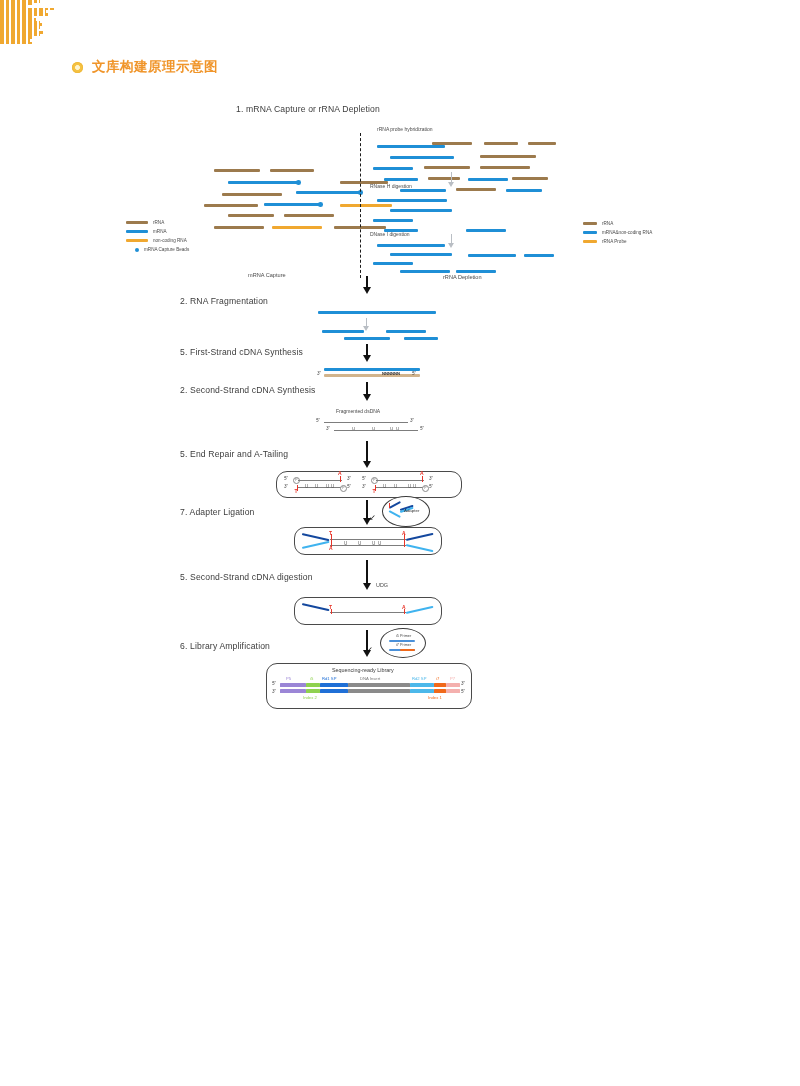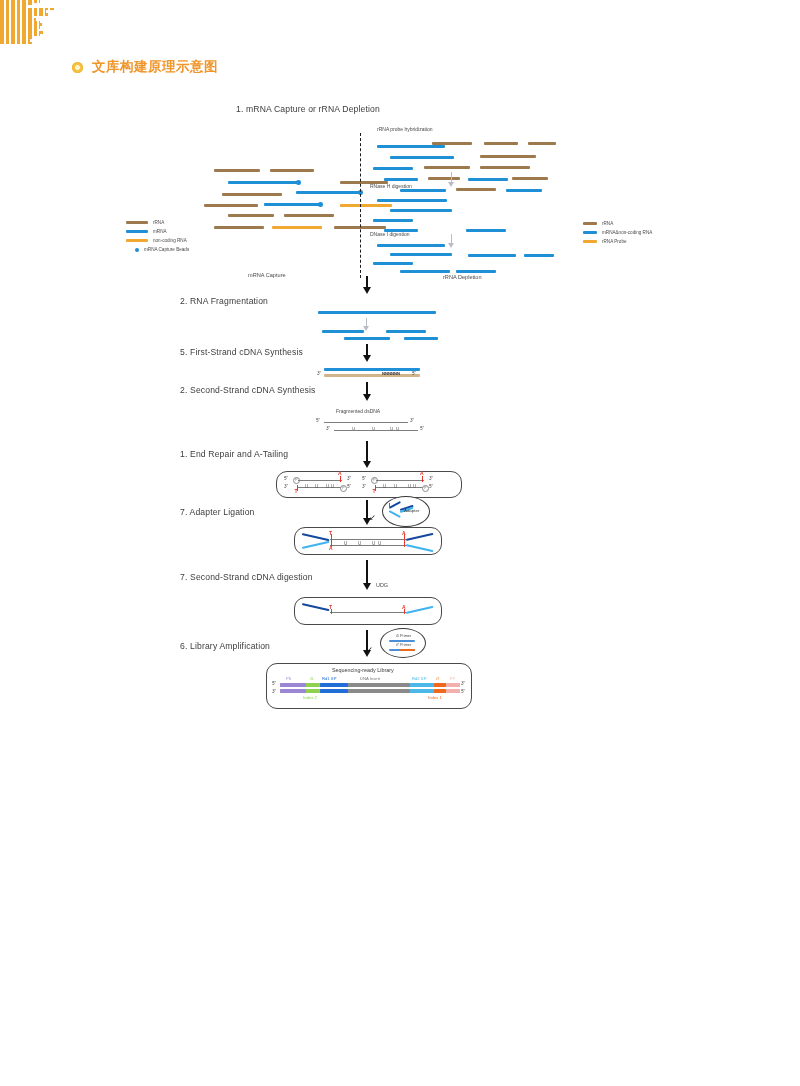--- a/index.html
+++ b/index.html
@@ -58,23 +58,23 @@
 
 <div id="page-title-row">
   <div id="title-bullet"></div>
   <div id="page-title-text">文库构建原理示意图</div>
 </div>
 
 <div class="step-label" style="left:196px;top:104px;margin-left:40px;">1. mRNA Capture or rRNA Depletion</div>
 <div class="step-label" style="left:180px;top:296px;">2. RNA Fragmentation</div>
 <div class="step-label" style="left:180px;top:347px;">5. First-Strand cDNA Synthesis</div>
 <div class="step-label" style="left:180px;top:385px;">2. Second-Strand cDNA Synthesis</div>
-<div class="step-label" style="left:180px;top:449px;">1. End Repair and A-Tailing</div>
+<div class="step-label" style="left:180px;top:449px;">5. End Repair and A-Tailing</div>
 <div class="step-label" style="left:180px;top:507px;">7. Adapter Ligation</div>
-<div class="step-label" style="left:180px;top:572px;">7. Second-Strand cDNA digestion</div>
+<div class="step-label" style="left:180px;top:572px;">5. Second-Strand cDNA digestion</div>
 <div class="step-label" style="left:180px;top:641px;">6. Library Amplification</div>
 
 <div>
   <div class="bar rrna" style="left:214px;top:169px;width:46px;"></div>
   <div class="bar rrna" style="left:270px;top:169px;width:44px;"></div>
   <div class="bar mrna" style="left:228px;top:181px;width:70px;"></div>
   <div class="bead" style="left:296px;top:180px;"></div>
   <div class="bar rrna" style="left:340px;top:181px;width:48px;"></div>
   <div class="bar rrna" style="left:222px;top:193px;width:60px;"></div>
   <div class="bar mrna" style="left:296px;top:191px;width:64px;"></div>

